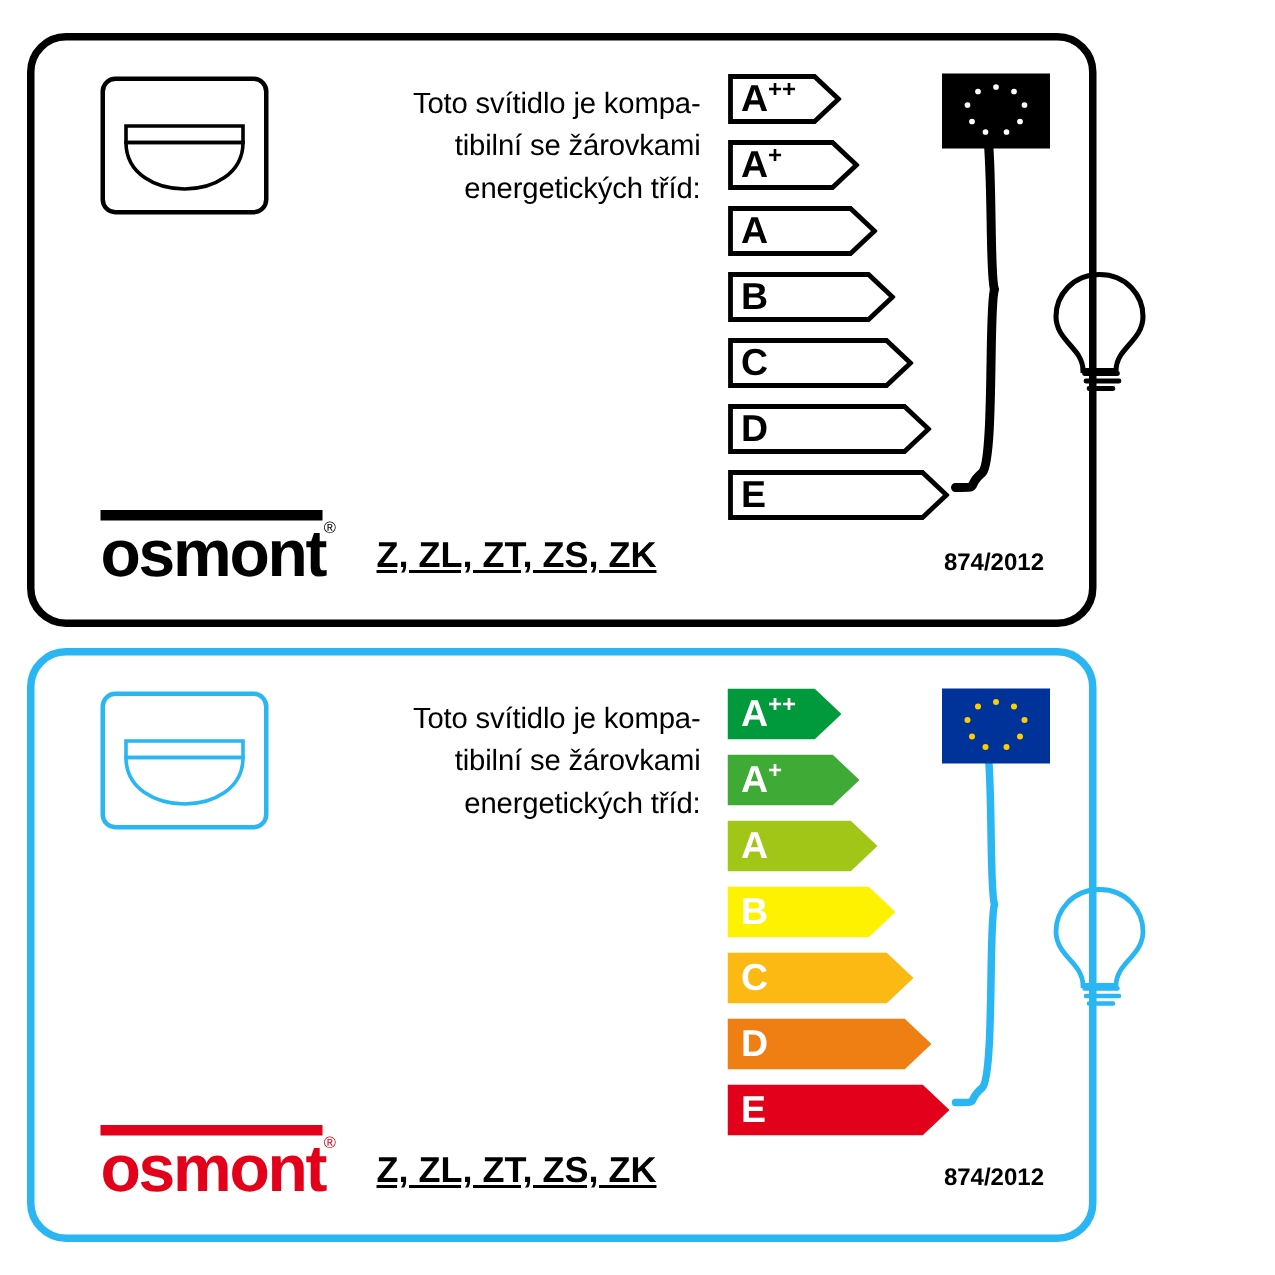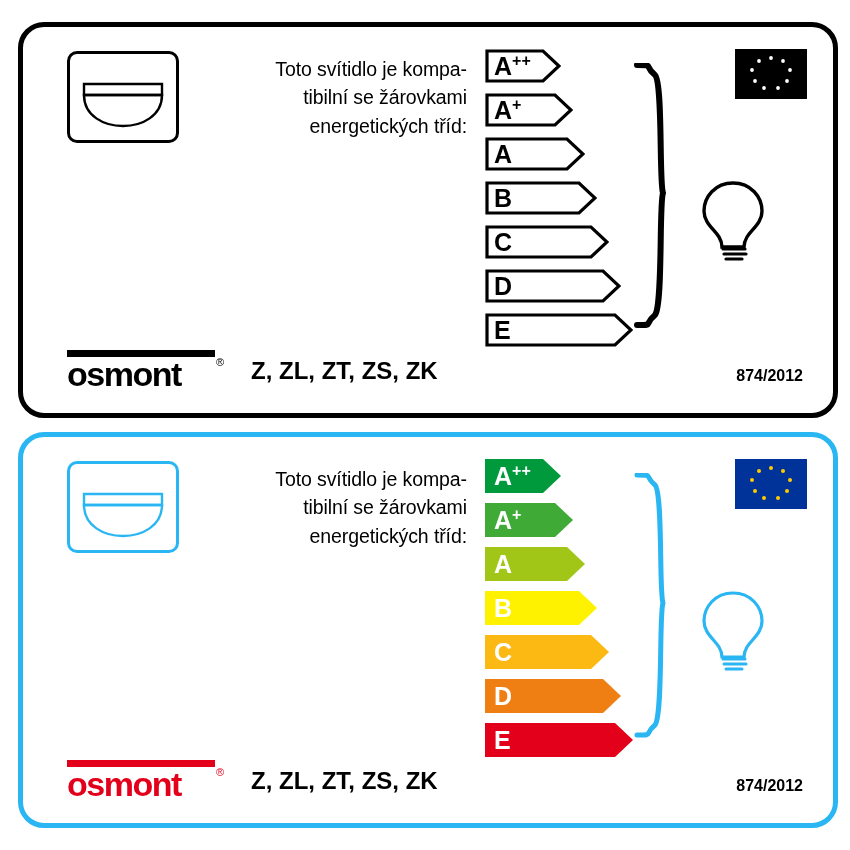--- a/index.html
+++ b/index.html
@@ -16,21 +16,21 @@
   .page {
     position: relative;
     width: 850px;
     height: 850px;
   }
 
   
   .panel {
     position: absolute;
     left: 18px;
-    width: 820px;
+    width: 713px;
     box-sizing: border-box;
     background: #ffffff;
   }
   .panel.mono {
     top: 22px;
     height: 396px;
     border: 5px solid #000000;
     border-radius: 26px;
   }
   .panel.color {
@@ -141,21 +141,21 @@
     width: 165px;
   }
   .logo .bar {
     width: 148px;
     height: 7px;
     background: #000000;
     margin-bottom: 1px;
   }
   .panel.color .logo .bar { background: #e2001a; }
   .logo .word {
-    font-size: 34px;
+    font-size: 44px;
     font-weight: bold;
     letter-spacing: -1.5px;
     color: #000000;
     line-height: 0.98;
   }
   .panel.color .logo .word { color: #e2001a; }
   .logo .reg {
     position: absolute;
     right: 8px;
     top: 6px;
@@ -164,20 +164,21 @@
   }
   .panel.color .logo .reg { color: #e2001a; }
 
   .models {
     position: absolute;
     left: 228px;
     bottom: 28px;
     font-size: 24px;
     font-weight: bold;
     color: #000000;
+    text-decoration: underline;
   }
   .regcode {
     position: absolute;
     right: 30px;
     bottom: 28px;
     font-size: 16px;
     font-weight: bold;
     color: #000000;
   }
 </style>

